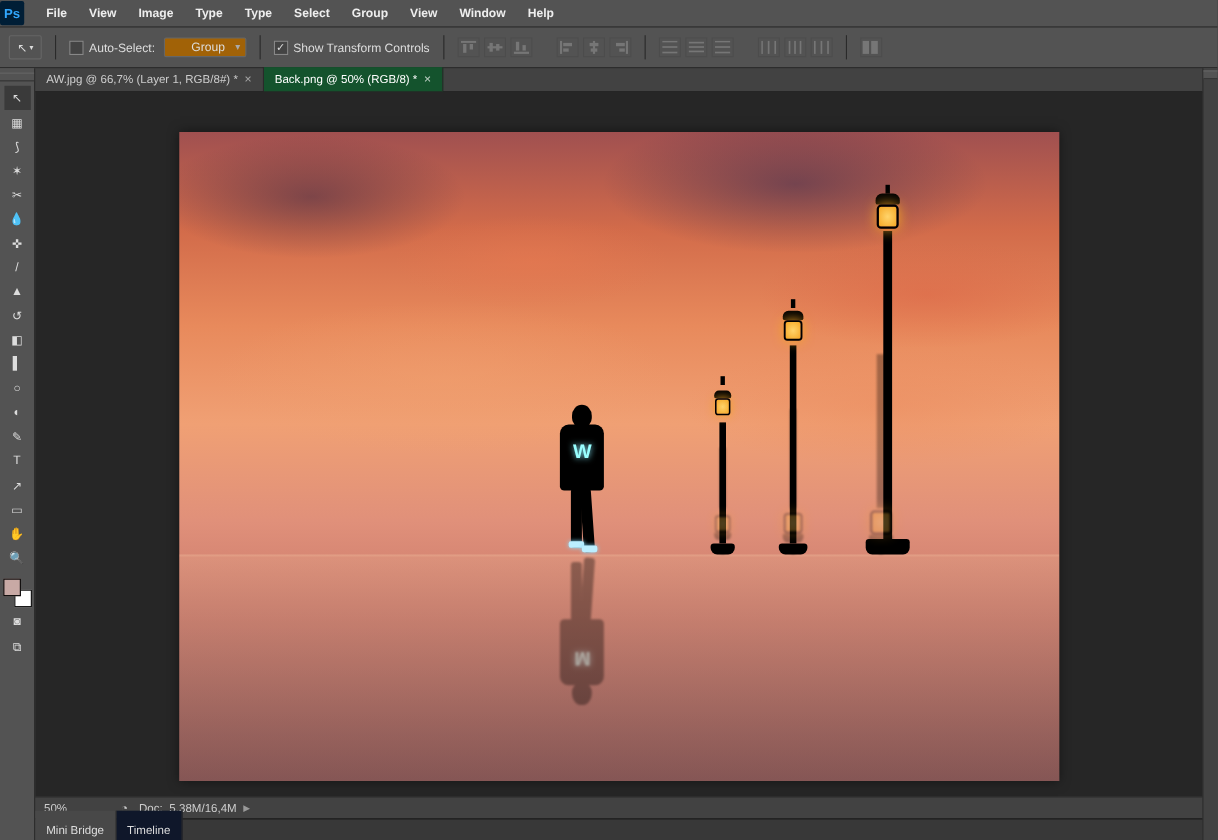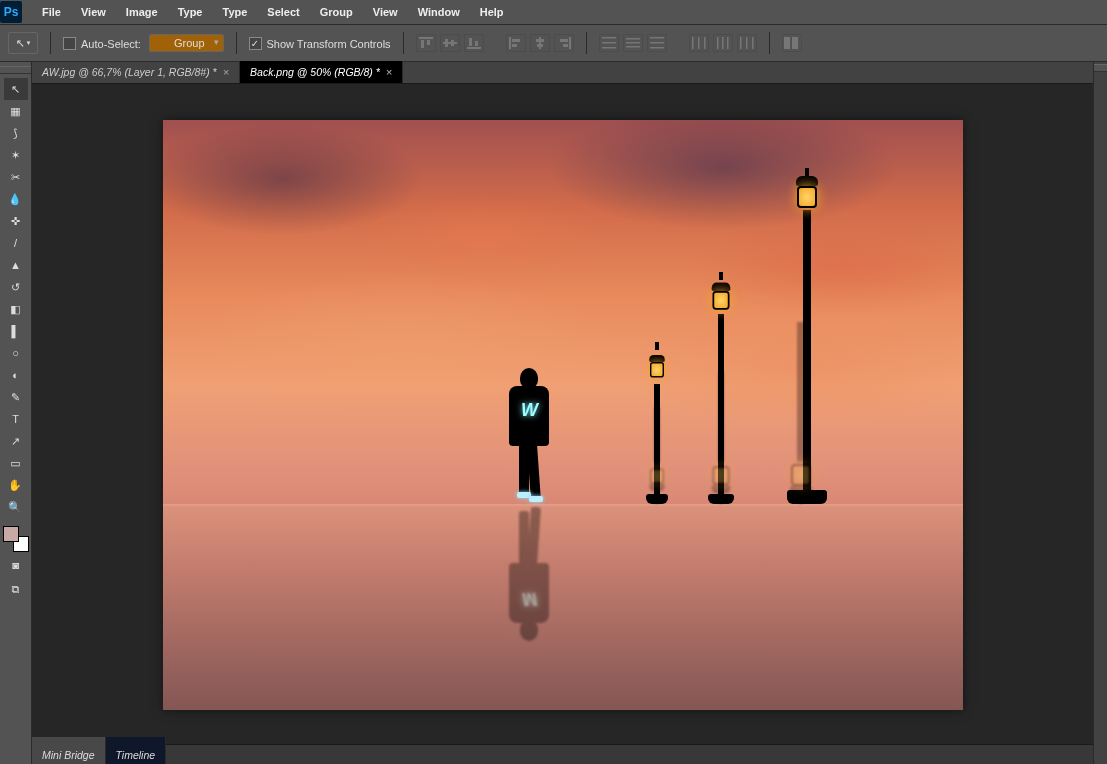--- a/index.html
+++ b/index.html
@@ -18,24 +18,24 @@
 .align-icons { display:flex; gap:4px; }
 .align-btn { width:20px; height:18px; border:1px solid #444; opacity:0.4; display:flex; align-items:center; justify-content:center; }
 .align-btn svg { display:block; }
 .main-row { display:flex; height: calc(764px - 24px - 38px); }
 .tools-col { width: 32px; background: #535353; border-right: 1px solid #2a2a2a; display:flex; flex-direction:column; align-items:center; padding-top:2px; gap:2px; }
 .tool-btn { width:24px; height:22px; display:flex; align-items:center; justify-content:center; cursor:default; color:#ddd; }
 .tool-btn.active { background:#3a3a3a; }
 .color-swatches { margin-top:6px; position:relative; width:26px; height:26px; }
 .swatch-back { position:absolute; right:0; bottom:0; width:16px; height:16px; background:#fff; border:1px solid #000; }
 .swatch-front { position:absolute; left:0; top:0; width:16px; height:16px; background:#c8a9a5; border:1px solid #000; }
-.doc-area { flex:1; display:flex; flex-direction:column; background:#262626; position:relative;font-style:italic; }
+.doc-area { flex:1; display:flex; flex-direction:column; background:#262626; position:relative; }
 .tabs { height:22px; background:#424242; display:flex; align-items:flex-end; border-bottom:1px solid #1a1a1a; }
 .tab { height:22px; padding: 0 10px; display:flex; align-items:center; gap:6px; font-size:10.5px; color:#ccc; border-right:1px solid #2a2a2a; cursor:default; }
-.tab.active { background:#000000; color:#fff; }
+.tab.active { background:#14532d; color:#fff; }
 .tab .close { font-size:11px; opacity:0.7; }
 .canvas-wrap { flex:1; display:flex; align-items:flex-start; justify-content:center; overflow:hidden; padding-top: 36px; }
 .canvas { width: 800px; height: 590px; background: linear-gradient(to bottom,#a05050 0%,#d26b4a 15%,#e88a5c 30%,#f0a074 45%,#e0907a 60%,#c8786a 75%,#8e5a58 100%); position:relative; box-shadow: 0 0 10px rgba(0,0,0,.5); overflow:hidden; }
 .clouds { position:absolute; inset:0; background:
   radial-gradient(ellipse 200px 80px at 15% 10%, rgba(80,50,70,.6), transparent 70%),
   radial-gradient(ellipse 250px 90px at 70% 8%, rgba(70,50,80,.6), transparent 70%),
   radial-gradient(ellipse 180px 60px at 40% 20%, rgba(230,120,80,.6), transparent 70%),
   radial-gradient(ellipse 220px 70px at 85% 25%, rgba(220,100,70,.5), transparent 70%),
   radial-gradient(ellipse 300px 100px at 30% 38%, rgba(240,160,110,.5), transparent 70%),
   radial-gradient(ellipse 260px 80px at 80% 42%, rgba(235,140,95,.5), transparent 70%); }
@@ -330,20 +330,29 @@
         <div class="lamp lamp1 lamp-refl" style="left:60%">
             <div class="orn"></div>
             <div class="light-housing">
               <div class="housing-top"></div>
               <div class="glow"></div>
             </div>
             <div class="pole" style="height:55px"></div>
           </div>
       </div>
     </div>
+    <div class="status-bar">
+      <span class="zoom-box">50%</span>
+      <span>◔</span>
+      <div class="doc-info">
+        <span>Doc:</span>
+        <span>5,38M/16,4M</span>
+        <span class="tri">▶</span>
+      </div>
+    </div>
     <div class="bottom-tabs">
       <div class="btab">Mini Bridge</div>
       <div class="btab" style="background:#0f172a">Timeline</div>
     </div>
   </div>
 
   <div class="right-dock">
     <div class="grip"></div>
   </div>
 </div>

